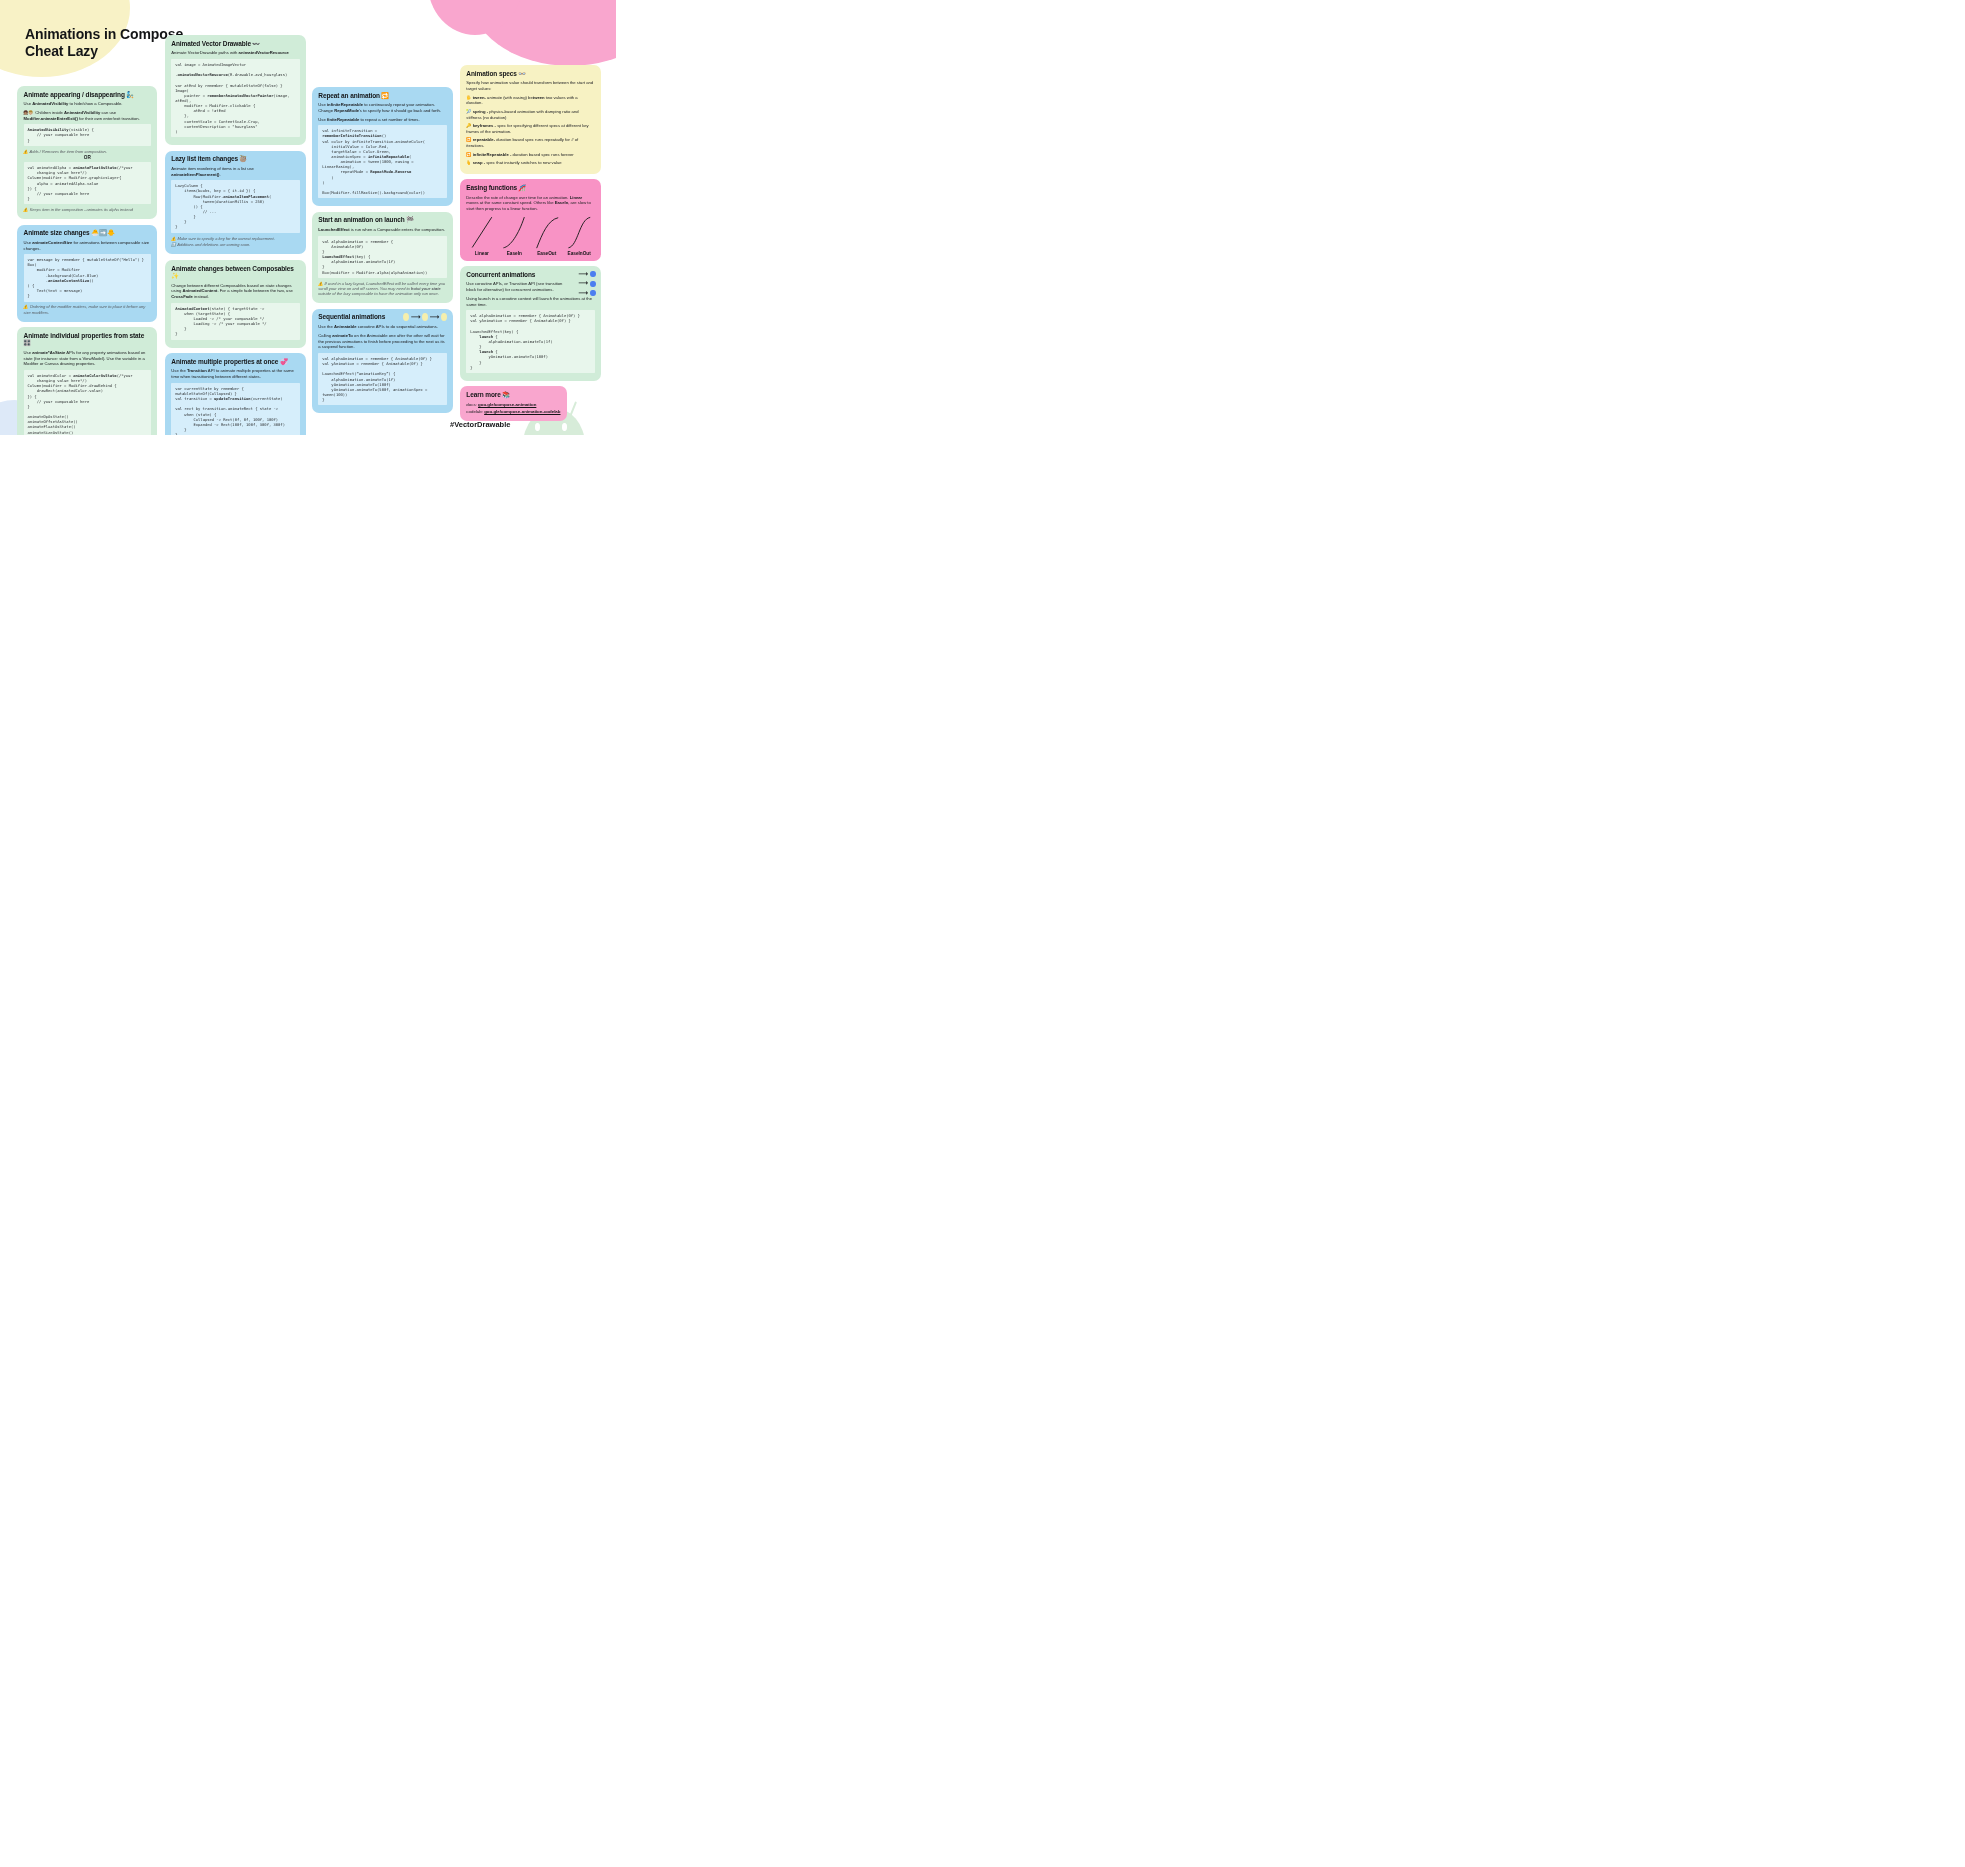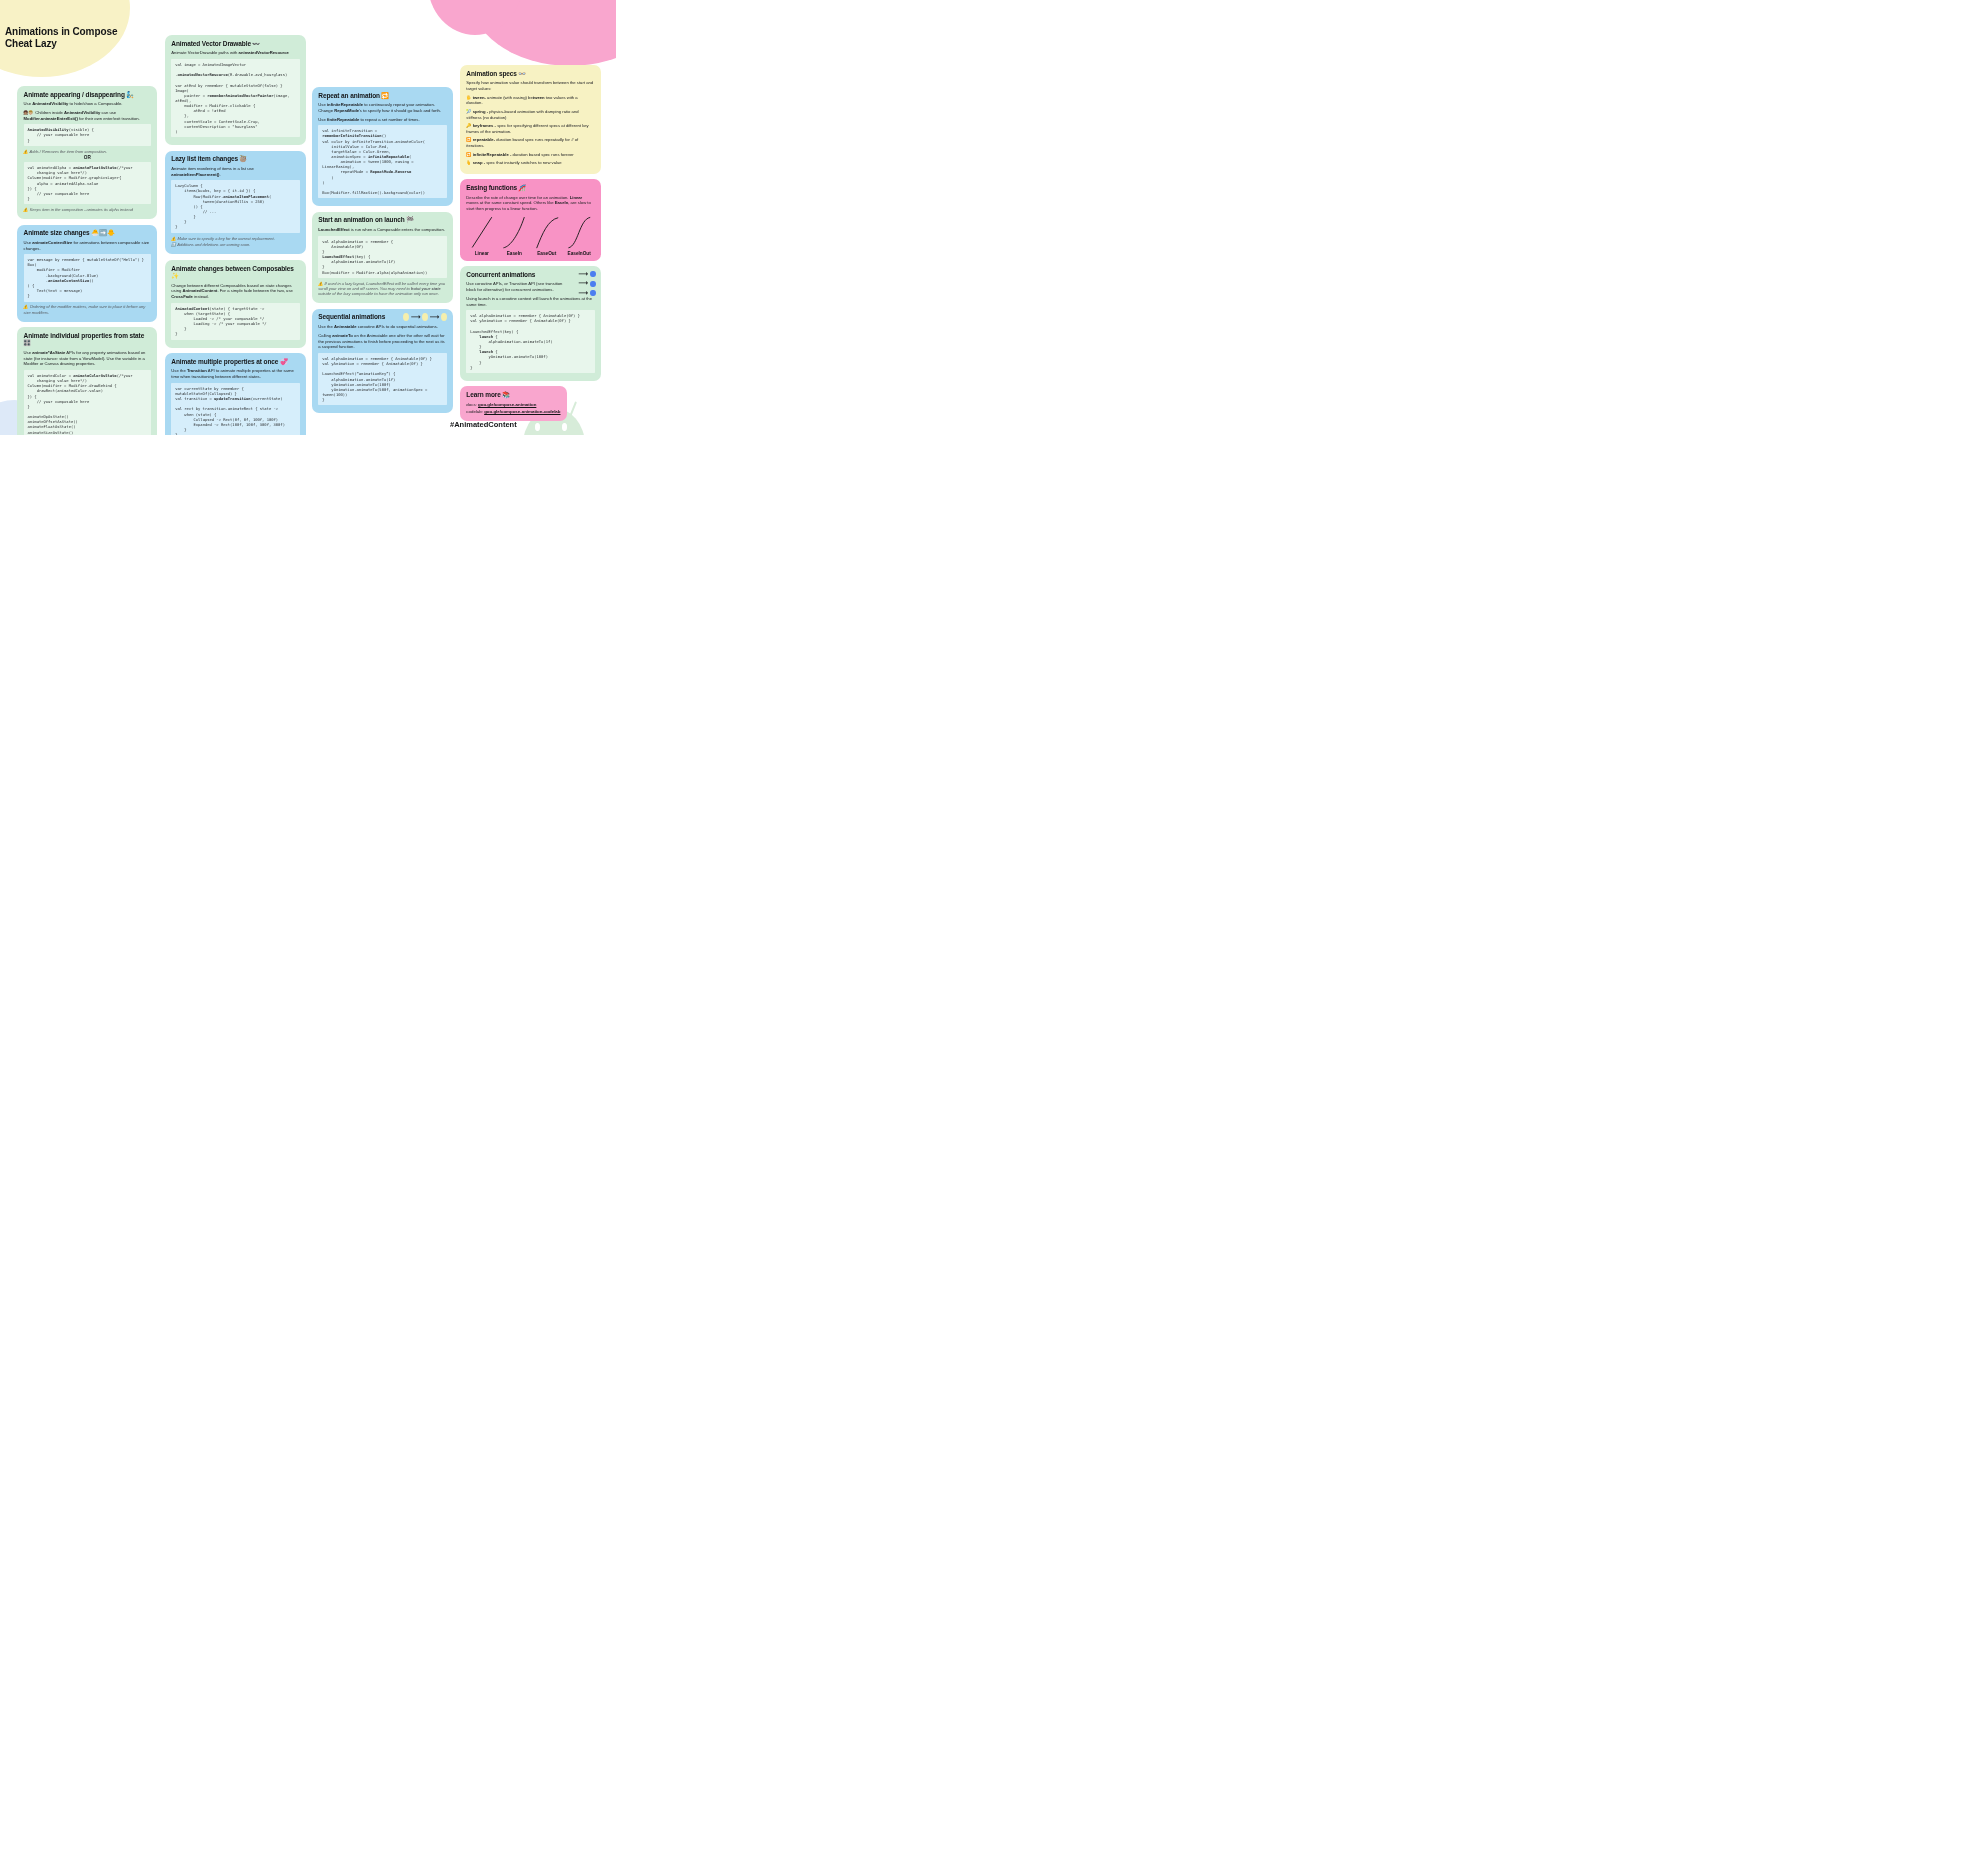--- a/index.html
+++ b/index.html
@@ -15,21 +15,21 @@
   .android{position:absolute;left:523px;top:401px;width:62px;height:35px;z-index:1;}
   .android .head{position:absolute;left:0;top:7px;width:62px;height:39px;background:#d7ecd9;
                  border-radius:50% 50% 0 0 / 95% 95% 0 0;}
   .android .ant{position:absolute;width:1.6px;height:16.5px;background:#d7ecd9;border-radius:1.2px;top:0;}
   .android .ant.l{left:11.8px;transform:rotate(-22deg);}
   .android .ant.r{left:49px;transform:rotate(22deg);}
   .android .eye{position:absolute;width:4.7px;height:7.5px;background:#ffffff;border-radius:50%;top:22.4px;}
   .android .eye.l{left:12.2px;}
   .android .eye.r{left:39px;}
   
-  .main-title{position:absolute;left:5px;top:26px;z-index:2;font-weight:700;font-size:10px;
+  .main-title{position:absolute;left:25px;top:26px;z-index:2;font-weight:700;font-size:14px;
               line-height:1.22;color:#141517;letter-spacing:-0.1px;}
   .hashtag{position:absolute;left:450px;top:420px;z-index:2;font-weight:700;font-size:7.5px;color:#141517;}
   
   .col{position:absolute;display:flex;flex-direction:column;gap:5.5px;z-index:2;}
   .col1{left:17.3px;top:86px;width:140px;}
   .col2{left:165px;top:35px;width:141px;}
   .col3{left:312px;top:87px;width:141px;}
   .col4{left:460px;top:65px;width:141px;}
   
   .card{border-radius:7px;padding:4.7px 6.3px 5.1px;box-sizing:border-box;}
@@ -84,21 +84,21 @@
     <div class="head"></div>
     <div class="eye l"></div>
     <div class="eye r"></div>
   </div>
 
   <header class="main-title">
     <div>Animations in Compose</div>
     <div>Cheat Lazy</div>
   </header>
 
-  <div class="hashtag">#AnimatedContent</div>
+  <div class="hashtag">#VectorDrawable</div>
 
   <div class="col col1">
     <section class="card green">
       <h2>Animate appearing / disappearing 🧞</h2>
       <p>Use <b>AnimatedVisibility</b> to hide/show a Composable.</p>
       <p>👧🏽👦🏼 Children inside <b>AnimatedVisibility</b> can use <b>Modifier.animateEnterExit()</b> for their own enter/exit transition.</p>
       <pre class="code"><b>AnimatedVisibility</b>(visible) {
     // your composable here
 }</pre>
       <div class="warn">⚠️ Adds / Removes the item from composition.</div>

